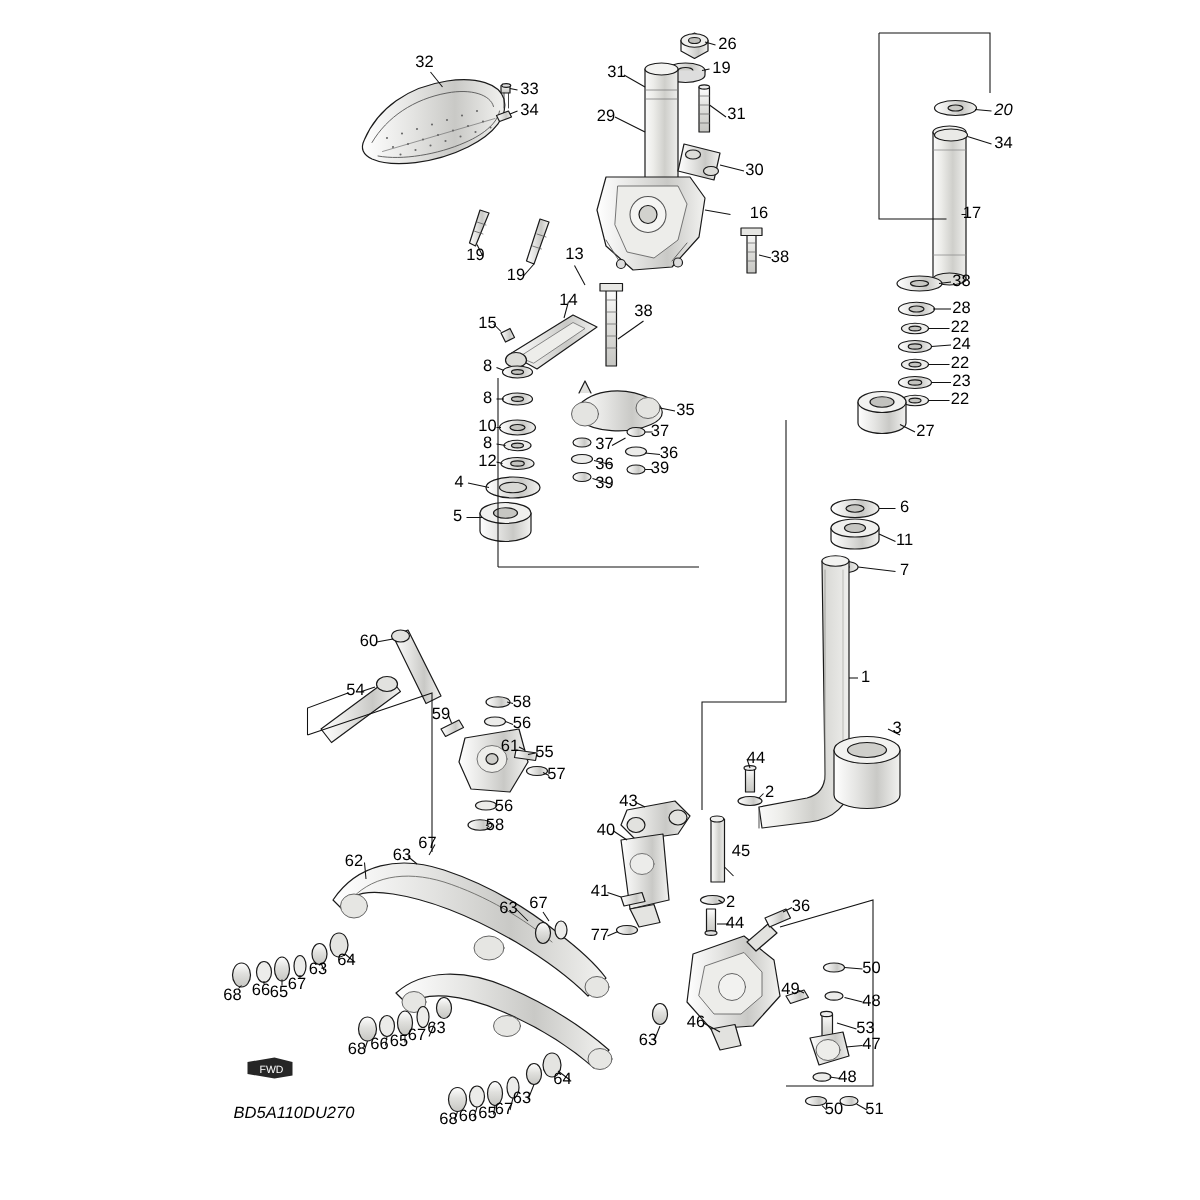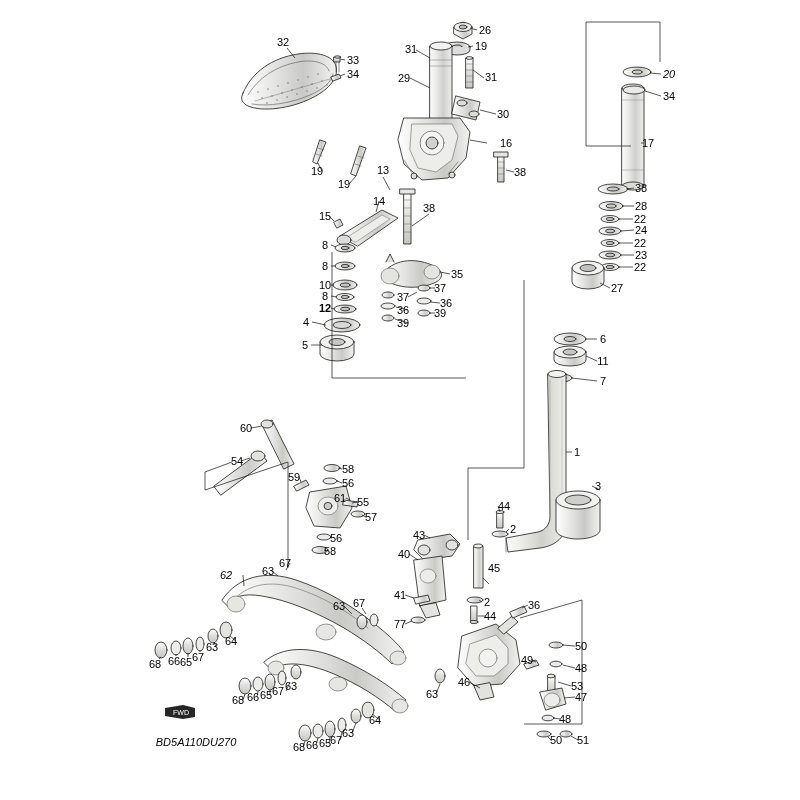--- a/index.html
+++ b/index.html
@@ -623,21 +623,21 @@
       <div class="lbl" style="left: 641px; top: 255px;">23</div>
       <div class="lbl" style="left: 325px; top: 266px;">8</div>
       <div class="lbl" style="left: 640px; top: 267px;">22</div>
       <div class="lbl" style="left: 457px; top: 274px;">35</div>
       <div class="lbl" style="left: 325px; top: 285px;">10</div>
       <div class="lbl" style="left: 325px; top: 296px;">8</div>
       <div class="lbl" style="left: 403px; top: 297px;">37</div>
       <div class="lbl" style="left: 440px; top: 288px;">37</div>
       <div class="lbl" style="left: 446px; top: 303px;">36</div>
       <div class="lbl" style="left: 617px; top: 288px;">27</div>
-      <div class="lbl" style="left: 325px; top: 308px; font-weight: bold;">12</div>
+      <div class="lbl" style="left: 325px; top: 308px;">12</div>
       <div class="lbl" style="left: 403px; top: 310px;">36</div>
       <div class="lbl" style="left: 440px; top: 313px;">39</div>
       <div class="lbl" style="left: 306px; top: 322px;">4</div>
       <div class="lbl" style="left: 403px; top: 323px;">39</div>
       <div class="lbl" style="left: 603px; top: 339px;">6</div>
       <div class="lbl" style="left: 305px; top: 345px;">5</div>
       <div class="lbl" style="left: 603px; top: 361px;">11</div>
       <div class="lbl" style="left: 603px; top: 381px;">7</div>
       <div class="lbl" style="left: 246px; top: 428px;">60</div>
       <div class="lbl" style="left: 577px; top: 452px;">1</div>
@@ -651,21 +651,21 @@
       <div class="lbl" style="left: 504px; top: 506px;">44</div>
       <div class="lbl" style="left: 371px; top: 517px;">57</div>
       <div class="lbl" style="left: 336px; top: 538px;">56</div>
       <div class="lbl" style="left: 419px; top: 535px;">43</div>
       <div class="lbl" style="left: 513px; top: 529px;">2</div>
       <div class="lbl" style="left: 330px; top: 551px;">58</div>
       <div class="lbl" style="left: 404px; top: 554px;">40</div>
       <div class="lbl" style="left: 285px; top: 563px;">67</div>
       <div class="lbl" style="left: 268px; top: 571px;">63</div>
       <div class="lbl" style="left: 494px; top: 568px;">45</div>
-      <div class="lbl" style="left: 226px; top: 575px; font-style: italic;">62</div>
+      <div class="lbl" style="left: 236px; top: 575px;">62</div>
       <div class="lbl" style="left: 400px; top: 595px;">41</div>
       <div class="lbl" style="left: 487px; top: 602px;">2</div>
       <div class="lbl" style="left: 534px; top: 605px;">36</div>
       <div class="lbl" style="left: 339px; top: 606px;">63</div>
       <div class="lbl" style="left: 359px; top: 603px;">67</div>
       <div class="lbl" style="left: 490px; top: 616px;">44</div>
       <div class="lbl" style="left: 400px; top: 624px;">77</div>
       <div class="lbl" style="left: 231px; top: 641px;">64</div>
       <div class="lbl" style="left: 212px; top: 647px;">63</div>
       <div class="lbl" style="left: 581px; top: 646px;">50</div>

